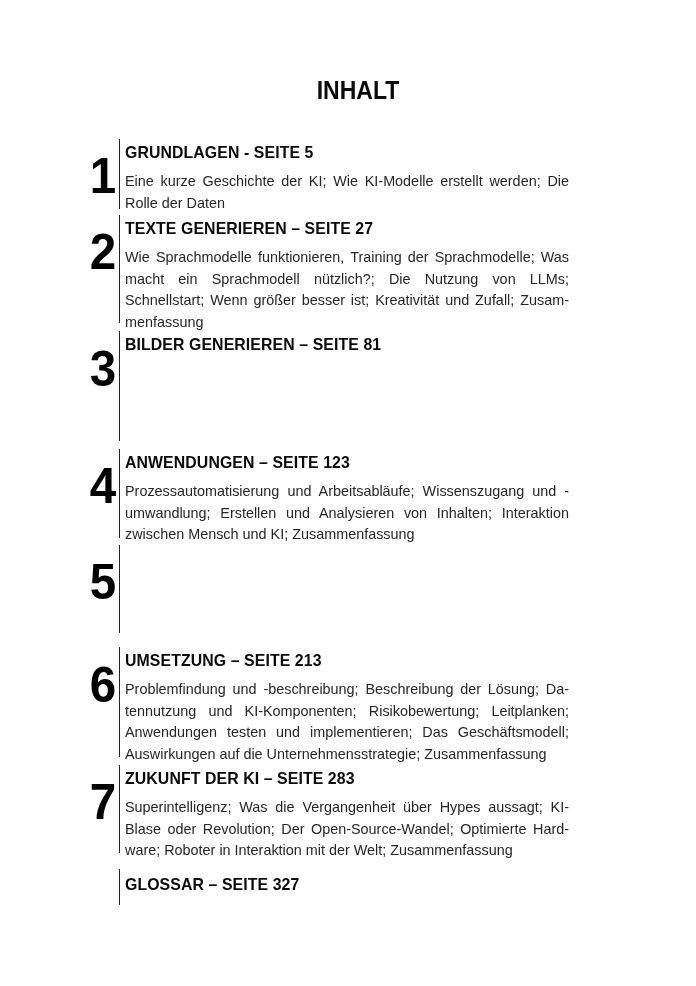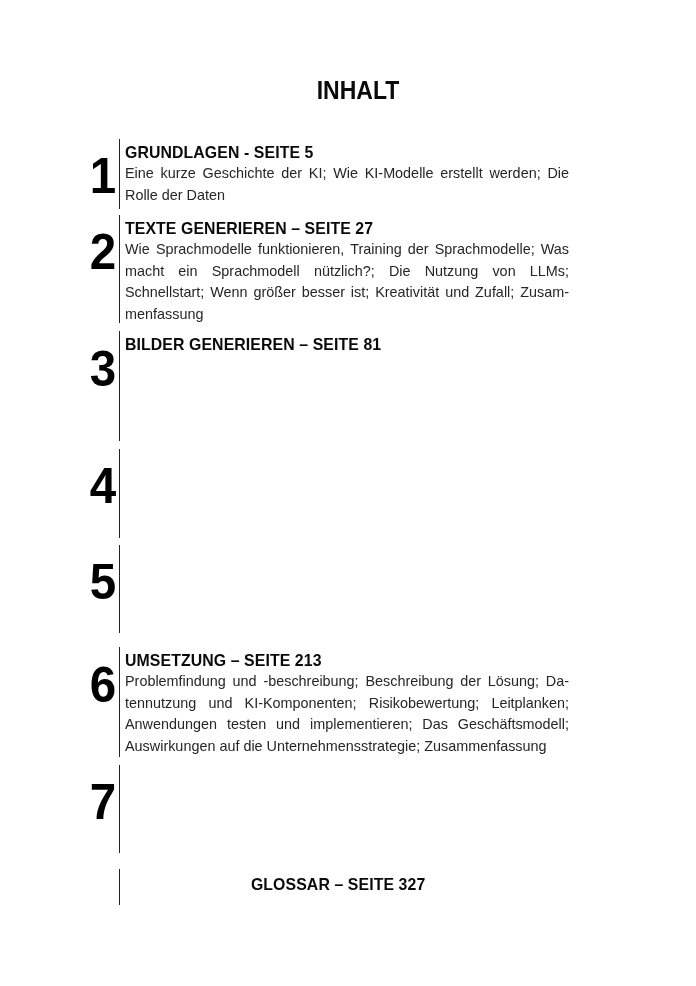--- a/index.html
+++ b/index.html
@@ -78,21 +78,21 @@
       transform-origin: 0 0;
       height: 20px;
     }
     .entry .desc {
       font-family: "Liberation Sans", sans-serif;
       font-size: 14.4px;
       line-height: 21.6px;
       color: #262626;
       text-align: justify;
       hyphens: manual;
-      margin-top: 1px;
+      margin-top: 9px;
     }
   </style>
 </head>
 <body>
 
 <div class="page-title">INHALT</div>
 
 <div class="toc">
 
   <div class="entry" style="top:139px;height:70px;">
@@ -117,41 +117,49 @@
     <div class="num" style="top:13px;">3</div>
     <div class="bar"></div>
     <div class="content" style="top:3px;">
       <div class="heading">BILDER GENERIEREN – SEITE 81</div>
     </div>
   </div>
 
   <div class="entry" style="top:449px;height:89px;">
     <div class="num" style="top:12px;">4</div>
     <div class="bar"></div>
+    <div class="content" style="top:3px;">
+      <div class="heading">ANWENDUNGEN – SEITE 123</div>
+      <div class="desc">Prozessautomatisierung und Arbeitsabläufe; Wissenszugang und -umwandlung; Erstellen und Analysieren von Inhalten; Interaktion zwischen Mensch und KI; Zusammenfassung</div>
+    </div>
   </div>
 
   <div class="entry" style="top:545px;height:88px;">
     <div class="num" style="top:12px;">5</div>
     <div class="bar"></div>
   </div>
 
   <div class="entry" style="top:647px;height:110px;">
     <div class="num" style="top:13px;">6</div>
     <div class="bar"></div>
     <div class="content" style="top:3px;">
       <div class="heading">UMSETZUNG – SEITE 213</div>
       <div class="desc">Problemfindung und -beschreibung; Beschreibung der Lösung; Da­tennutzung und KI-Komponenten; Risikobewertung; Leitplanken; Anwendungen testen und implementieren; Das Geschäftsmodell; Auswirkungen auf die Unternehmensstrategie; Zusammenfassung</div>
     </div>
   </div>
 
   <div class="entry" style="top:765px;height:88px;">
     <div class="num" style="top:12px;">7</div>
     <div class="bar"></div>
+    <div class="content" style="top:3px;">
+      <div class="heading">ZUKUNFT DER KI – SEITE 283</div>
+      <div class="desc">Superintelligenz; Was die Vergangenheit über Hypes aussagt; KI-Blase oder Revolution; Der Open-Source-Wandel; Optimierte Hard­ware; Roboter in Interaktion mit der Welt; Zusammenfassung</div>
+    </div>
   </div>
 
   <div class="entry" style="top:869px;height:36px;">
     <div class="bar"></div>
-    <div class="content" style="top:5px;text-align:center;">
+    <div class="content" style="top:5px;">
       <div class="heading">GLOSSAR – SEITE 327</div>
     </div>
   </div>
 
 </div>
 
 </body></html>

